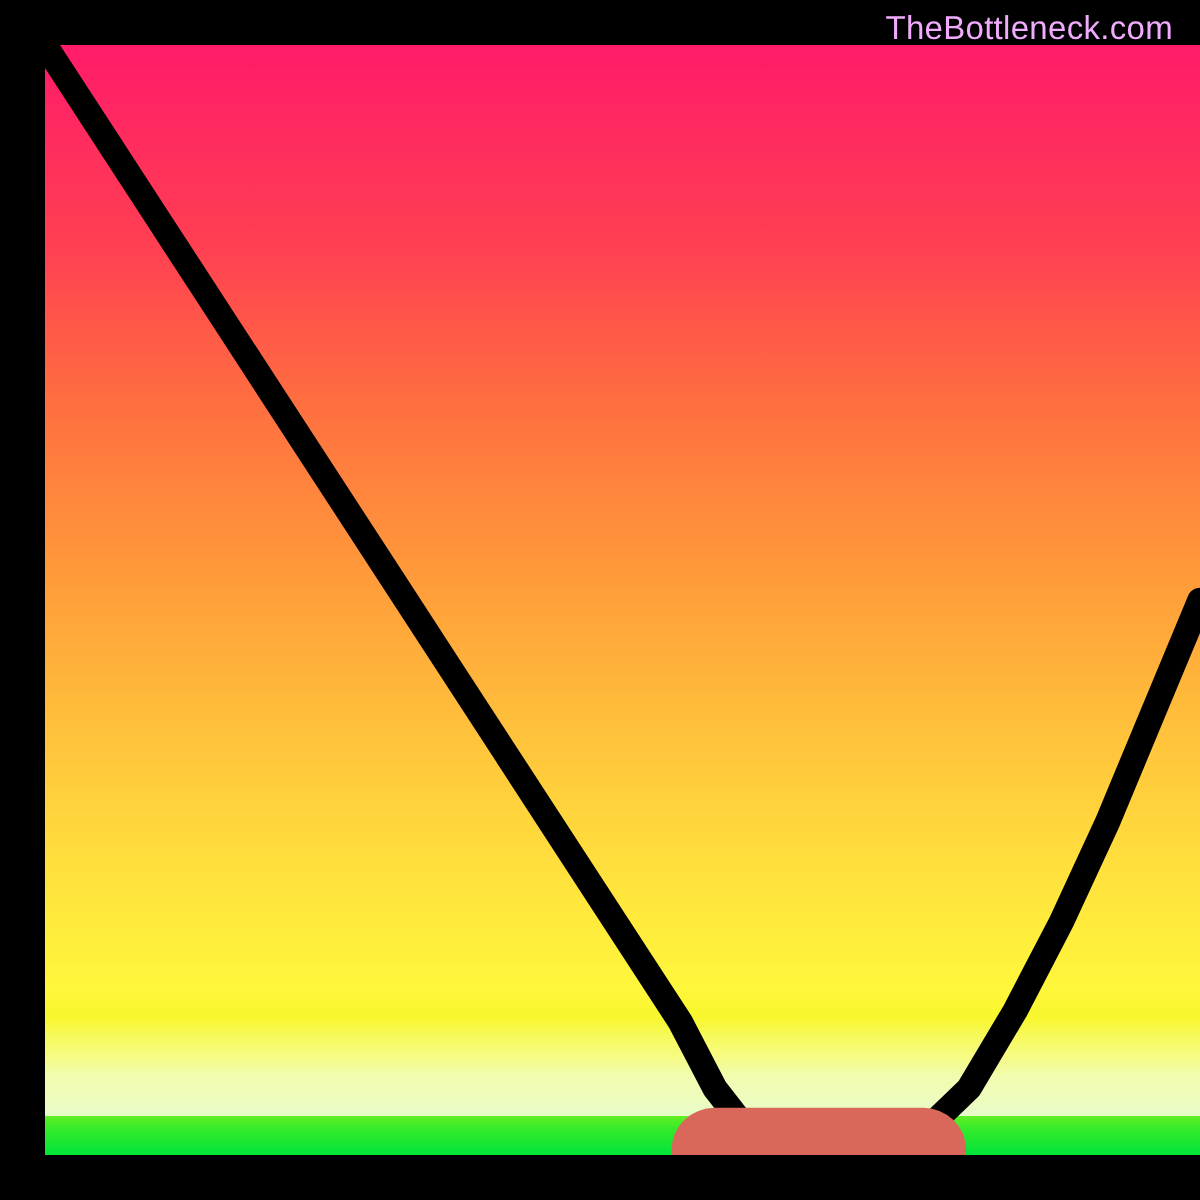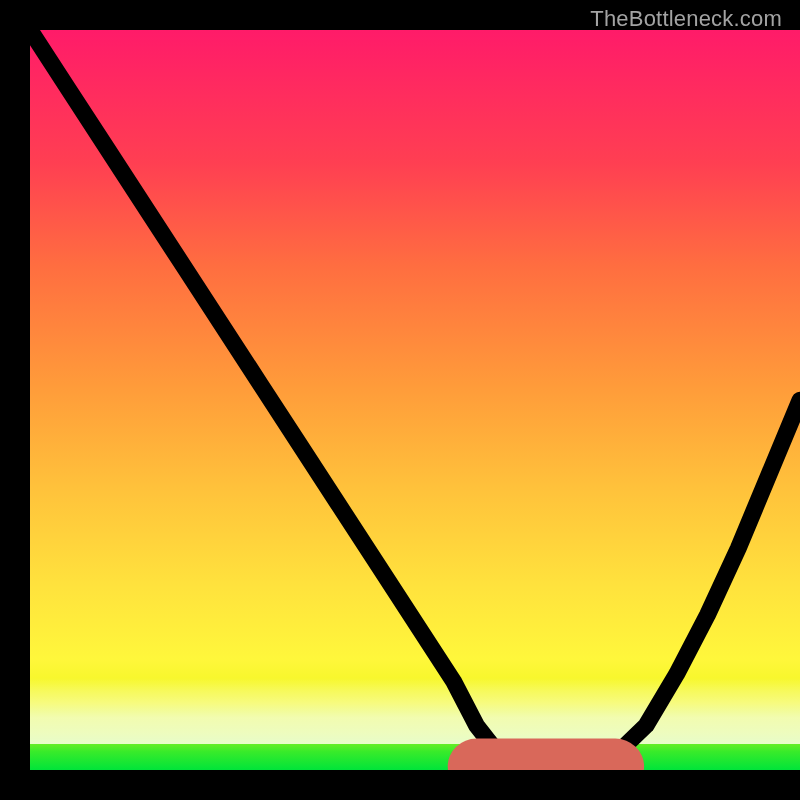--- a/index.html
+++ b/index.html
@@ -13,21 +13,21 @@
   }
   .container {
     position: relative;
     width: 800px;
     height: 800px;
   }
   .watermark {
     position: absolute;
     top: 6px;
     right: 18px;
-    color: #a3a3a3;
+    color: #f0abfc;
     font-size: 22px;
     z-index: 20;
     letter-spacing: 0.2px;
     font-weight: 400;
   }
   .plot-frame {
     position: absolute;
     left: 30px;   
     right: 0px;
     top: 30px;

